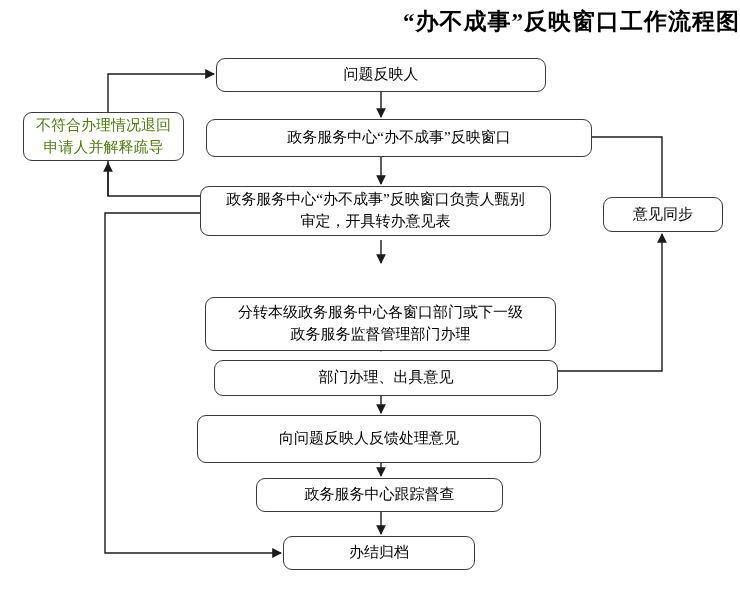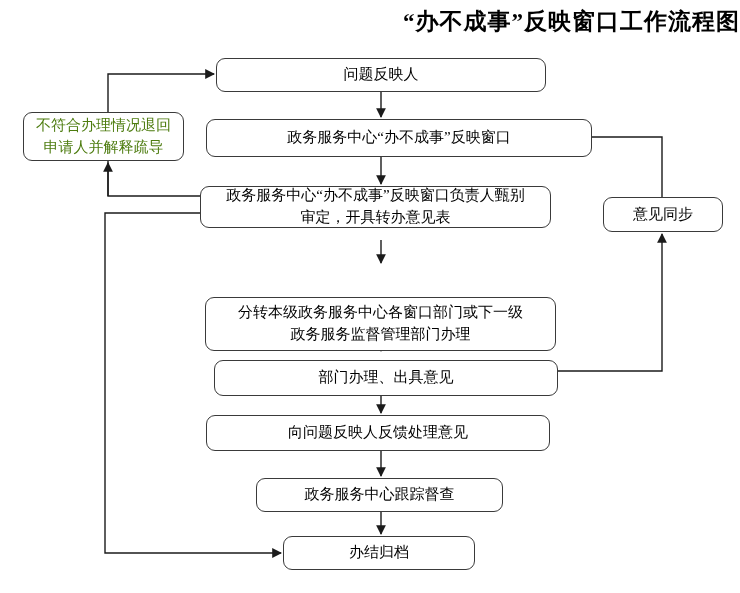--- a/index.html
+++ b/index.html
@@ -93,30 +93,30 @@
 
 <div class="node" id="n-reporter" style="left: 216px; top: 58px; width: 330px; height: 34px; border-color: rgb(58, 58, 58); color: rgb(0, 0, 0);">
   <span>问题反映人</span>
 </div>
 <div class="node" id="n-window" style="left: 206px; top: 119px; width: 386px; height: 38px; border-color: rgb(58, 58, 58); color: rgb(0, 0, 0);">
   <span>政务服务中心“办不成事”反映窗口</span>
 </div>
 <div class="node" id="n-return" style="left: 23px; top: 112px; width: 161px; height: 49px; border-color: rgb(58, 58, 58); color: #4d7c0f;">
   <span>不符合办理情况退回<br>申请人并解释疏导</span>
 </div>
-<div class="node" id="n-screening" style="left: 200px; top: 186px; width: 351px; height: 42px; border-color: rgb(58, 58, 58); color: rgb(0, 0, 0);">
+<div class="node" id="n-screening" style="left: 200px; top: 186px; width: 351px; height: 50px; border-color: rgb(58, 58, 58); color: rgb(0, 0, 0);">
   <span>政务服务中心“办不成事”反映窗口负责人甄别<br>审定，开具转办意见表</span>
 </div>
 <div class="node" id="n-dispatch" style="left: 205px; top: 265px; width: 351px; height: 54px; border-color: rgb(58, 58, 58); color: rgb(0, 0, 0); margin-top: 32px;">
   <span>分转本级政务服务中心各窗口部门或下一级<br>政务服务监督管理部门办理</span>
 </div>
 <div class="node" id="n-dept" style="left: 214px; top: 353px; width: 344px; height: 36px; border-color: rgb(58, 58, 58); color: rgb(0, 0, 0); margin-top: 7px;">
   <span>部门办理、出具意见</span>
 </div>
-<div class="node" id="n-feedback" style="left: 206px; top: 415px; width: 344px; height: 36px; border-color: rgb(58, 58, 58); color: rgb(0, 0, 0);">
+<div class="node" id="n-feedback" style="left: 197px; top: 415px; width: 344px; height: 48px; border-color: rgb(58, 58, 58); color: rgb(0, 0, 0);">
   <span>向问题反映人反馈处理意见</span>
 </div>
 <div class="node" id="n-supervision" style="left: 256px; top: 478px; width: 247px; height: 34px; border-color: rgb(58, 58, 58); color: rgb(0, 0, 0);">
   <span>政务服务中心跟踪督查</span>
 </div>
 <div class="node" id="n-archive" style="left: 283px; top: 536px; width: 192px; height: 34px; border-color: rgb(58, 58, 58); color: rgb(0, 0, 0); font-family: Liberation Serif, serif;">
   <span>办结归档</span>
 </div>
 <div class="node" id="n-sync" style="left: 603px; top: 197px; width: 120px; height: 35px; border-color: rgb(58, 58, 58); color: rgb(0, 0, 0);">
   <span>意见同步</span>

